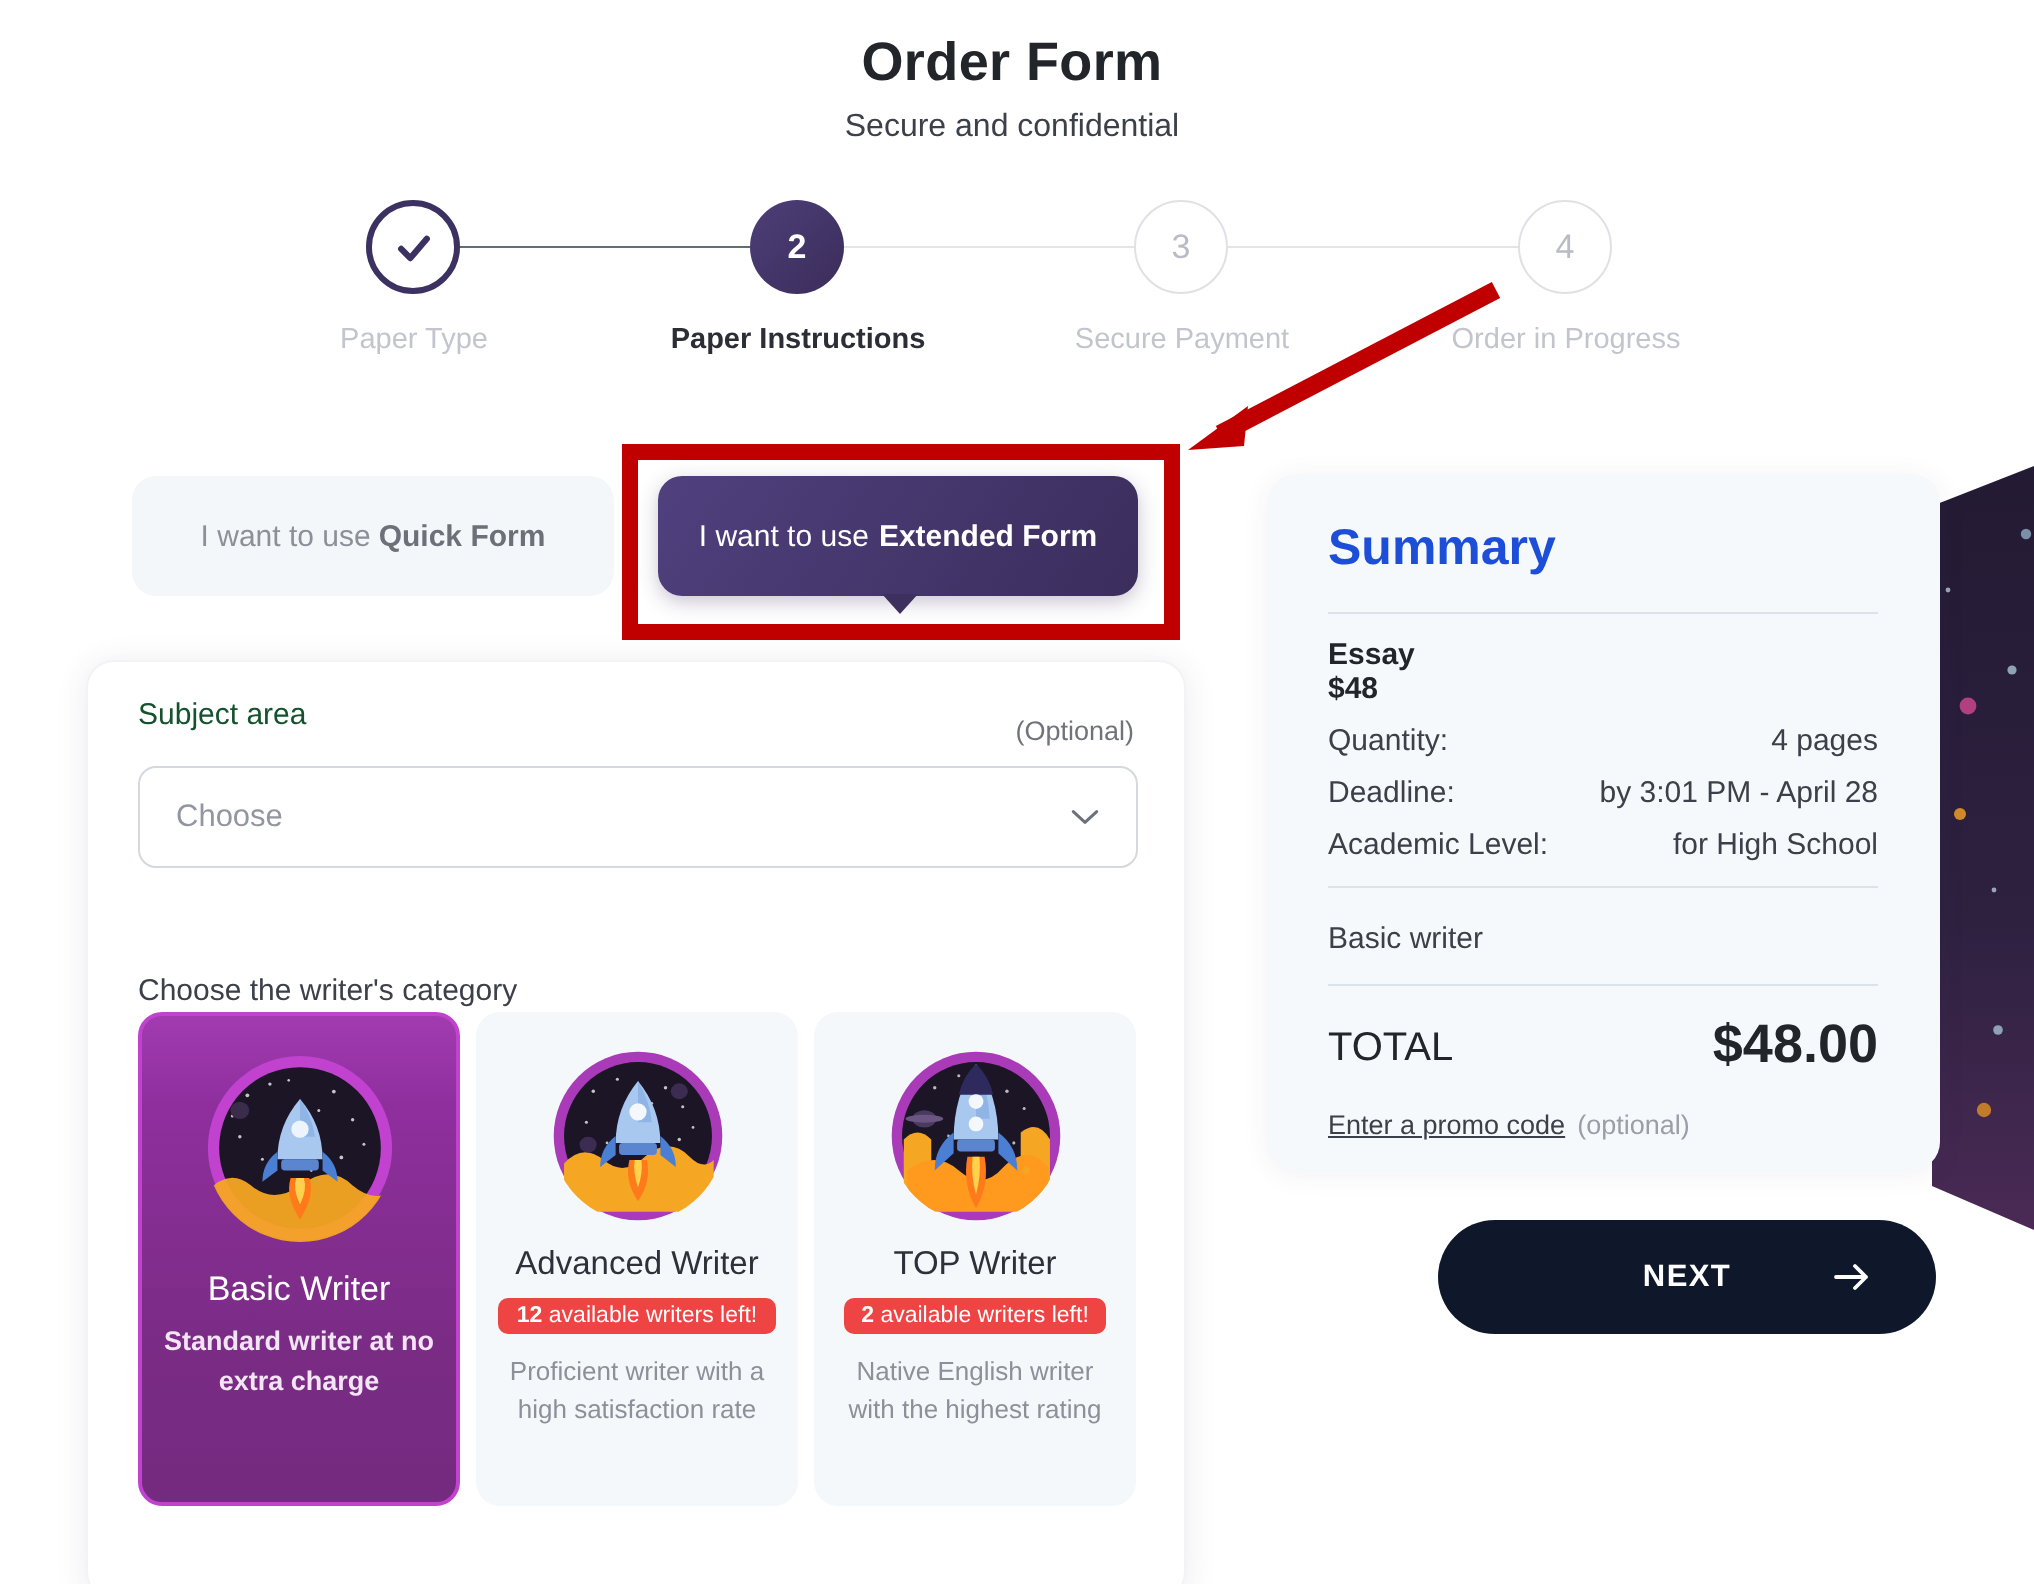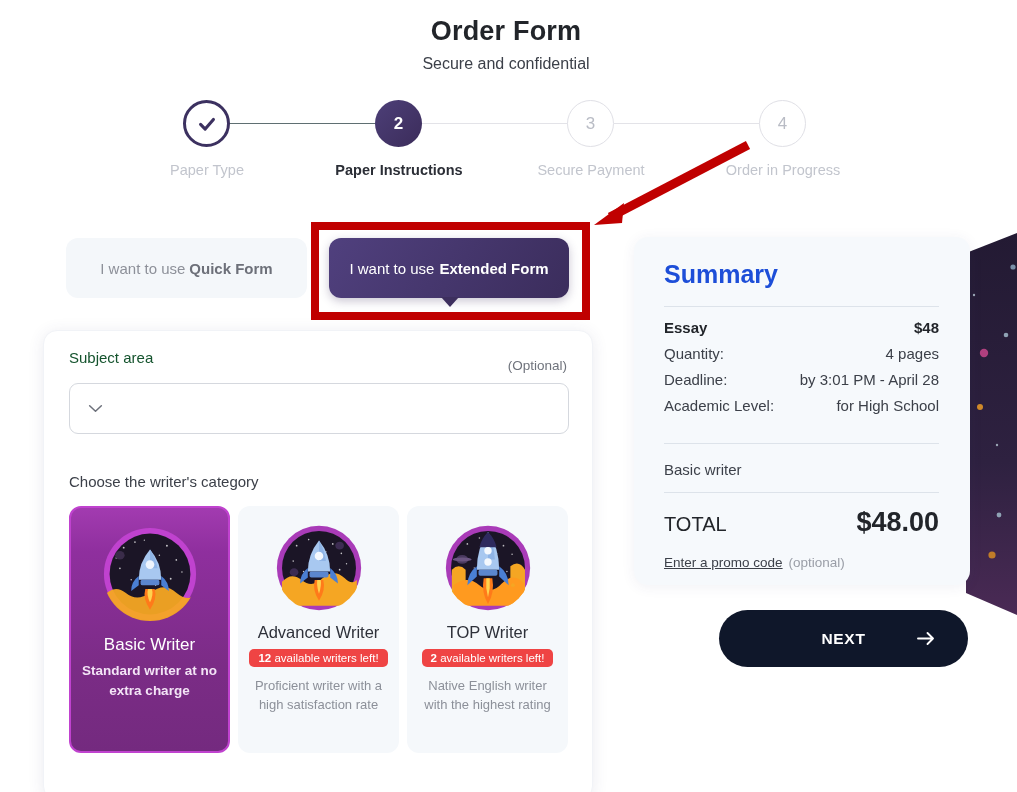--- a/index.html
+++ b/index.html
@@ -85,21 +85,21 @@
     position: absolute; right: 25px; top: 27px; font-size: 13.5px; color: #6f737c;
   }
   .select-box {
     position: absolute; left: 25px; top: 52px; width: 500px; height: 51px;
     border: 1px solid #d5d8de; border-radius: 9px; background: #fff;
     display: flex; align-items: center; padding: 0 18px; cursor: pointer;
   }
   .select-placeholder { font-size: 15.5px; color: #9296a0; flex: 1; }
   .chev { width: 15px; height: 9px; }
   .cat-label {
-    position: absolute; left: 25px; top: 142px; font-size: 15px; color: #3c4049; text-align: center;
+    position: absolute; left: 25px; top: 156px; font-size: 15px; color: #3c4049; text-align: center;
   }
 
   
   .writer-row { position: absolute; left: 25px; top: 175px; display: flex; gap: 8px; }
   .writer-card {
     width: 161px; height: 247px; border-radius: 12px;
     display: flex; flex-direction: column; align-items: center;
     padding-top: 19px; cursor: pointer; position: relative;
   }
   .writer-card.unselected { background: #f5f8fb; }
@@ -131,21 +131,21 @@
     position: absolute; left: 634px; top: 237px; width: 336px; height: 348px;
     background: #f6f9fc; border-radius: 14px;
     box-shadow: 0 2px 14px rgba(60,60,110,.07);
   }
   .summary-title {
     position: absolute; left: 30px; top: 23px; font-size: 25px; font-weight: bold; color: #1d4ed8;
   }
   .sum-divider { position: absolute; left: 30px; width: 275px; height: 1px; background: #dde3ea; }
   .sum-rows { position: absolute; left: 30px; top: 82px; width: 275px; }
   .sum-row { display: flex; justify-content: space-between; font-size: 15px; margin-bottom: 9px; color: #3c4049; }
-  .sum-row.bold { font-weight: bold; color: #22252a; }
+  .sum-row.bold { font-weight: bold; color: #22252a; flex-direction: column; }
   .sum-writer { position: absolute; left: 30px; top: 224px; font-size: 15px; color: #3c4049; }
   .total-label { position: absolute; left: 30px; top: 276px; font-size: 20px; color: #22252a; }
   .total-value { position: absolute; right: 31px; top: 270px; font-size: 27px; font-weight: bold; color: #22252a; }
   .promo { position: absolute; left: 30px; top: 318px; font-size: 13.5px; }
   .promo a { color: #3c4049; text-decoration: underline; cursor: pointer; }
   .promo span { color: #9a9ea7; margin-left: 6px; }
 
   .next-btn {
     position: absolute; left: 719px; top: 610px; width: 249px; height: 57px;
     border-radius: 29px; background: #0f172a; border: none; cursor: pointer;
@@ -228,20 +228,21 @@
     <span>I want to use </span>
       <b>Extended Form</b>
   </button>
   <div class="ext-caret"></div>
 
   <div class="form-card">
     <div class="field-label">Subject area</div>
     <div class="field-optional">(Optional)</div>
 
     <div class="select-box">
+      <span class="select-placeholder">Choose</span>
       <svg class="chev" viewBox="0 0 16 10">
         <path d="M1.5 2 L8 8 L14.5 2" fill="none" stroke="#6d717b" stroke-width="1.7" stroke-linecap="round" stroke-linejoin="round"></path>
       </svg>
     </div>
 
     <div class="cat-label">Choose the writer's category</div>
 
     <div class="writer-row">
 
       <div class="writer-card selected">

